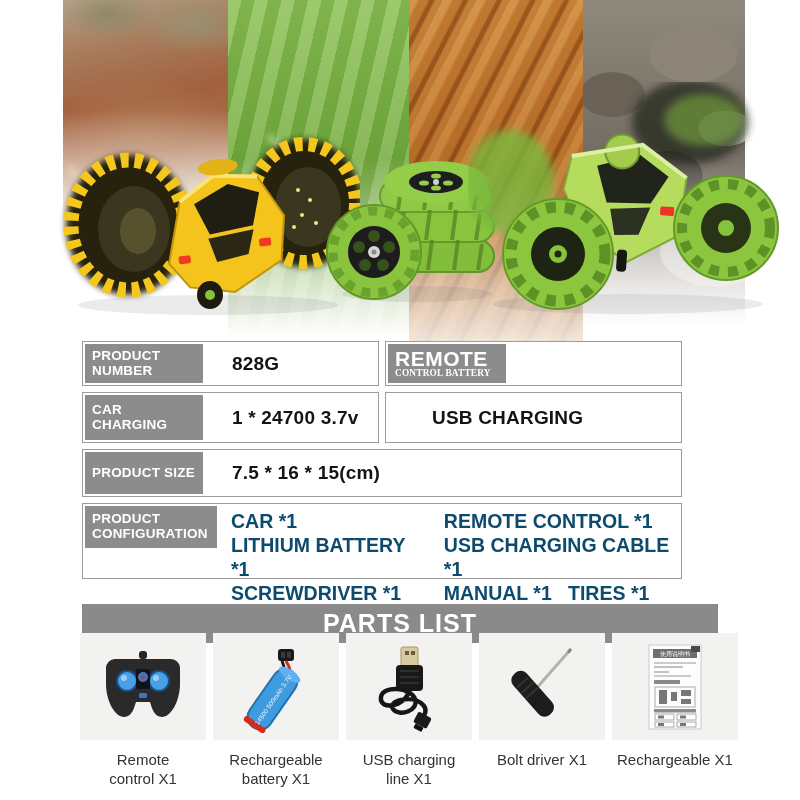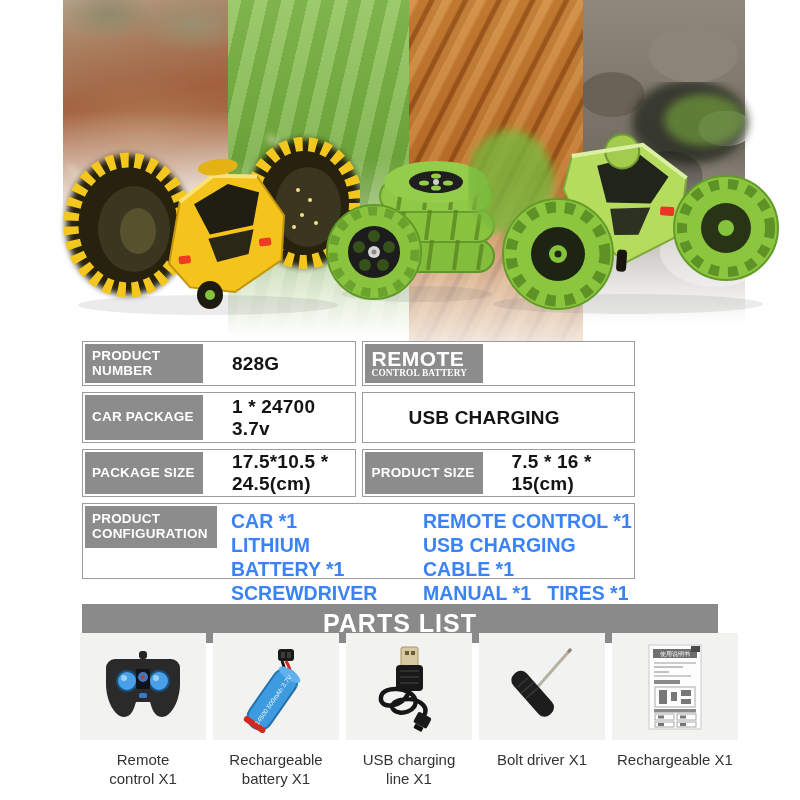--- a/index.html
+++ b/index.html
@@ -35,36 +35,36 @@
       radial-gradient(60px 42px at 52% 52%, #4e4941 0 58%, rgba(78,73,65,0) 60%),
       radial-gradient(46px 30px at 88% 38%, #d8d5cf 0 58%, rgba(216,213,207,0) 60%),
       radial-gradient(95px 62px at 82% 74%, #b5b0a7 0 58%, rgba(181,176,167,0) 60%),
       linear-gradient(180deg,#8f887c 0%, #6e675d 55%, #a39e94 100%);}
   .car-svg{position:absolute;}
   .svg-yellow-car{left:58px;top:105px;width:302px;height:212px;}
   .svg-tire-stack{left:322px;top:152px;width:178px;height:152px;}
   .svg-green-car{left:468px;top:82px;width:312px;height:234px;}
 
   
-  .spec{position:absolute;left:82px;top:341px;width:553px;}
+  .spec{position:absolute;left:82px;top:341px;width:600px;}
   .spec-row{display:flex;gap:6px;margin-bottom:6px;}
   .cell{flex:1;display:flex;border:1px solid #9c9c9c;background:#fff;padding:2px;box-sizing:border-box;}
   .r1{height:45px}.r2{height:51px}.r3{height:48px}.r4{height:76px}
   .cell-label{width:118px;flex:0 0 118px;background:#8c8c8c;color:#fff;display:flex;
     flex-direction:column;justify-content:center;padding:2px 7px;line-height:1.08;box-sizing:border-box;}
   .lab1,.lab2{font-weight:bold;font-size:13.5px;letter-spacing:.2px;}
   .cell-label.big .lab1{font-size:21px;letter-spacing:.5px;line-height:.95;}
   .cell-label.big .lab2{font-size:9.3px;letter-spacing:.2px;font-family:Liberation Serif, serif;}
   .cell-value{flex:1;display:flex;align-items:center;font-weight:bold;font-size:19px;
     color:#141414;padding-left:29px;letter-spacing:.2px;}
   .cell-value.pad-big{padding-left:44px;}
   .cfg-cell{height:100%;}
   .cfg-label{width:132px;flex:0 0 132px;height:42px;align-self:flex-start;}
   .cfg-values{flex:1;display:flex;padding:3px 0 0 14px;gap:26px;}
-  .cfg-col div{font-weight:bold;font-size:19.5px;line-height:24px;color:#3b82f6;white-space:pre-wrap;}
+  .cfg-col div{font-weight:bold;font-size:19.5px;line-height:24px;color:#0c4a6e;white-space:pre-wrap;}
 
   
   .parts-bar{position:absolute;left:82px;top:583px;width:636px;height:39px;background:#8a8a8a;
     color:#fff;display:flex;align-items:center;justify-content:center;
     font-weight:bold;font-size:25px;letter-spacing:1px;margin-top:21px;}
   .parts-row{position:absolute;left:80px;top:633px;width:660px;display:flex;gap:7px;}
   .tile{width:126px;flex:0 0 126px;}
   .tile-img{height:107px;background:#f2f2f0;display:flex;align-items:center;justify-content:center;}
   .tile-caption{margin-top:10px;text-align:center;font-size:15px;line-height:19px;color:#333;}
 </style>
@@ -230,36 +230,30 @@
       <div class="cell-label big">
         <span class="lab1">REMOTE</span>
         <span class="lab2">CONTROL BATTERY</span>
       </div>
     </div>
   </div>
 
   <div class="spec-row r2">
     <div class="cell">
       <div class="cell-label">
-        <span class="lab1">CAR PACKAGE</span>
+        <span class="lab1">CAR CHARGING</span>
       </div>
       <div class="cell-value">1 * 24700 3.7v</div>
     </div>
     <div class="cell">
       <div class="cell-value pad-big">USB CHARGING</div>
     </div>
   </div>
 
   <div class="spec-row r3">
-    <div class="cell">
-      <div class="cell-label">
-        <span class="lab1">PACKAGE SIZE</span>
-      </div>
-      <div class="cell-value">17.5*10.5 * 24.5(cm)</div>
-    </div>
     <div class="cell">
       <div class="cell-label">
         <span class="lab1">PRODUCT SIZE</span>
       </div>
       <div class="cell-value">7.5 * 16 * 15(cm)</div>
     </div>
   </div>
 
   <div class="spec-row r4">
     <div class="cell cfg-cell">

